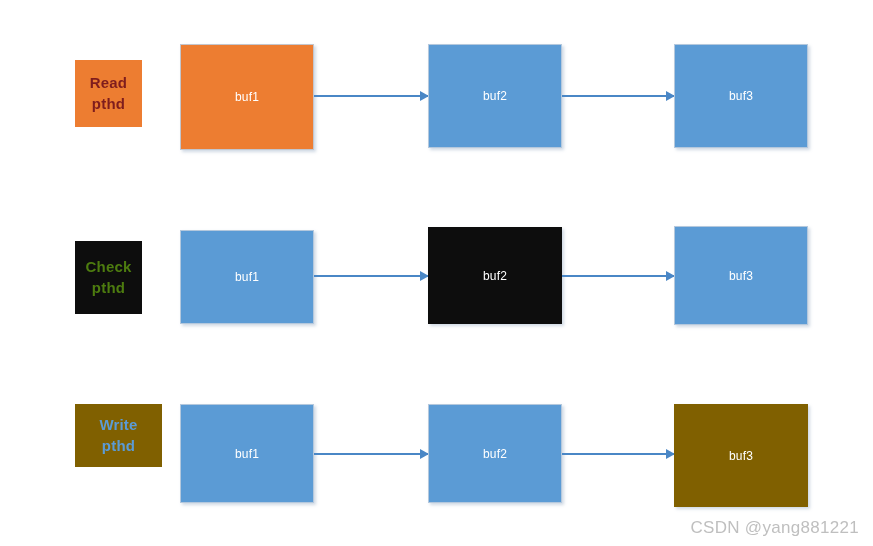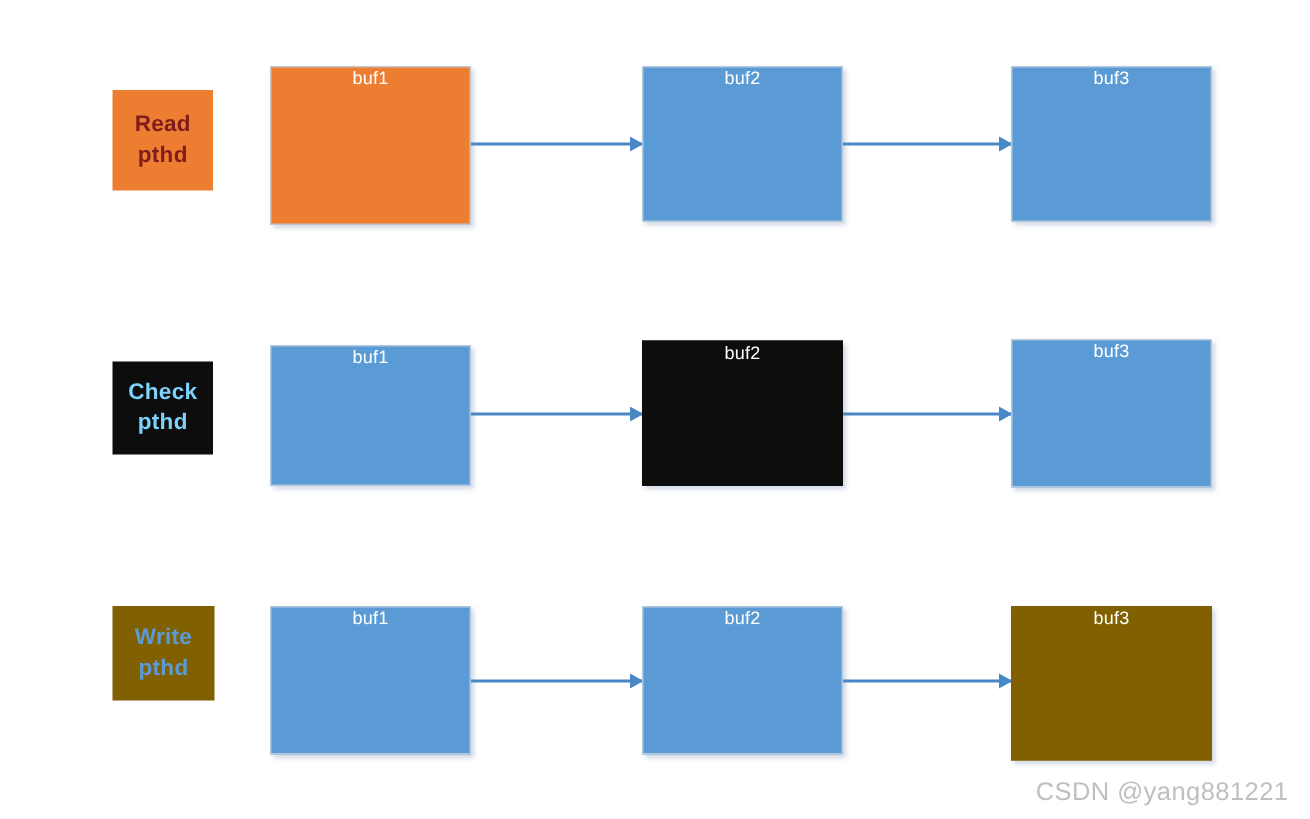--- a/index.html
+++ b/index.html
@@ -32,20 +32,21 @@
     line-height: 1.35;
     letter-spacing: 0.2px;
     box-sizing: border-box;
   }
   .label-box .ln { display: block; }
 
   
   .buf-box {
     position: absolute;
     display: flex;
+    align-items: center;
     justify-content: center;
     box-sizing: border-box;
     color: #ffffff;
     font-size: 12px;
     font-weight: normal;
     letter-spacing: 0.2px;
     box-shadow: 2px 2px 3px rgba(150,170,195,0.45);
     border: 1px solid rgba(190,205,222,0.9);
   }
 
@@ -110,21 +111,21 @@
 
   <div class="arrow" style="left:562px; top:95px; width:112px;">
     <span class="shaft"></span>
     <span class="head"></span>
   </div>
 
   <div class="buf-box" style="left:674px; top:44px; width:134px; height:104px; background:#5B9BD5;">
     <span>buf3</span>
   </div>
 
-  <div class="label-box" style="left:75px; top:241px; width:67px; height:62px; background:#0D0D0D; color:#7dd3fc;">
+  <div class="label-box" style="left:75px; top:241px; width:67px; height:73px; background:#0D0D0D; color:#4d7c0f;">
     <span class="ln">Check</span>
     <span class="ln">pthd</span>
   </div>
 
   <div class="buf-box" style="left:180px; top:230px; width:134px; height:94px; background:#5B9BD5;">
     <span>buf1</span>
   </div>
 
   <div class="arrow" style="left:314px; top:275px; width:114px;">
     <span class="shaft"></span>
@@ -137,21 +138,21 @@
 
   <div class="arrow" style="left:562px; top:275px; width:112px;">
     <span class="shaft"></span>
     <span class="head"></span>
   </div>
 
   <div class="buf-box" style="left:674px; top:226px; width:134px; height:99px; background:#5B9BD5;">
     <span>buf3</span>
   </div>
 
-  <div class="label-box" style="left:75px; top:404px; width:68px; height:63px; background:#806000; color:#5B9BD5;">
+  <div class="label-box" style="left:75px; top:404px; width:87px; height:63px; background:#806000; color:#5B9BD5;">
     <span class="ln">Write</span>
     <span class="ln">pthd</span>
   </div>
 
   <div class="buf-box" style="left:180px; top:404px; width:134px; height:99px; background:#5B9BD5;">
     <span>buf1</span>
   </div>
 
   <div class="arrow" style="left:314px; top:453px; width:114px;">
     <span class="shaft"></span>

